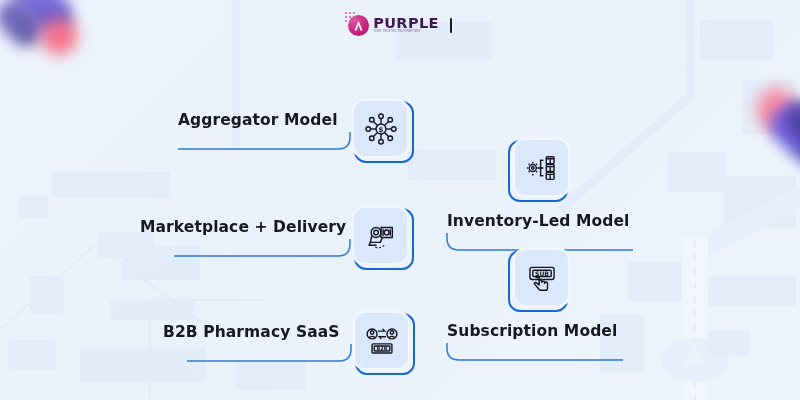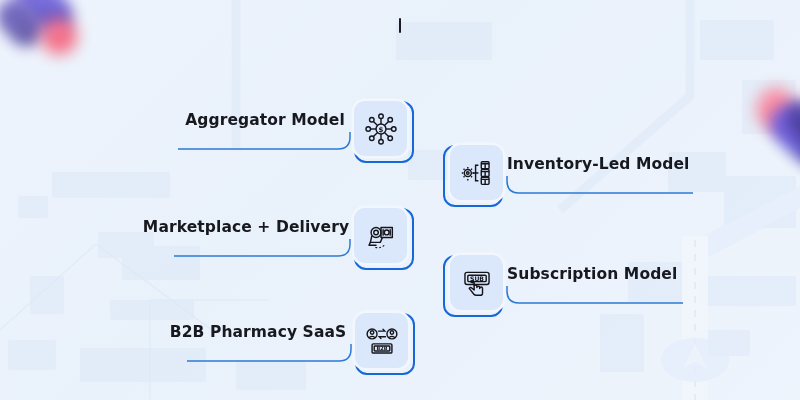--- a/index.html
+++ b/index.html
@@ -171,39 +171,39 @@
   }
 
   
   .row {
     position: absolute;
     display: flex;
     align-items: center;
     height: 72px;
   }
   .row-left  { flex-direction: row; }
-  .row-right { flex-direction: row; }
+  .row-right { flex-direction: column; gap: 10px; }
 
   
   .label-block {
     position: relative;
     display: flex;
     flex-direction: column;
     justify-content: center;
     height: 52px;
   }
   .label-text {
     font-size: 15.5px;
     font-weight: 700;
     color: #18181f;
     white-space: nowrap;
     letter-spacing: .1px;
     font-family: "DejaVu Sans", sans-serif;
   }
-  .row-left .label-text  { text-align: center; padding-right: 2px; }
+  .row-left .label-text  { text-align: left; padding-right: 2px; }
   .row-right .label-text { text-align: left;  padding-left: 4px; }
 
   
   .connector {
     position: relative;
     height: 22px;
     margin-top: 3px;
   }
   .connector svg { display: block; overflow: visible; }
 
@@ -301,20 +301,31 @@
 
   <div class="pill pill-tl-a"></div>
   <div class="pill pill-tl-b"></div>
   <div class="blob blob-tl"></div>
 
   <div class="blob blob-r"></div>
   <div class="pill pill-r-a"></div>
   <div class="pill pill-r-b"></div>
 
   <div class="header">
+    <div class="logo-wrap">
+      <span class="logo-badge">
+        <svg width="13" height="13" viewBox="0 0 24 24" aria-hidden="true">
+          <path d="M12 3 L19.5 21 L15.8 21 L12 11 L8.2 21 L4.5 21 Z" fill="#ffffff"></path>
+        </svg>
+      </span>
+      <span class="logo-text">
+        <span class="logo-word">PURPLE</span>
+        <span class="logo-tag">YOUR TRUSTED TECH PARTNER</span>
+      </span>
+    </div>
     <span class="header-sep"></span>
   </div>
 
 
   <div class="row row-left" id="row-aggregator">
     <div class="label-block">
       <div class="label-text">Aggregator Model</div>
       <div class="connector">
         <svg width="176" height="22" viewBox="0 0 176 22">
           <path d="M0 17 L160 17 Q172 17 172 5 L172 0" fill="none" stroke="#2b7ad6" stroke-width="1.5"></path>

